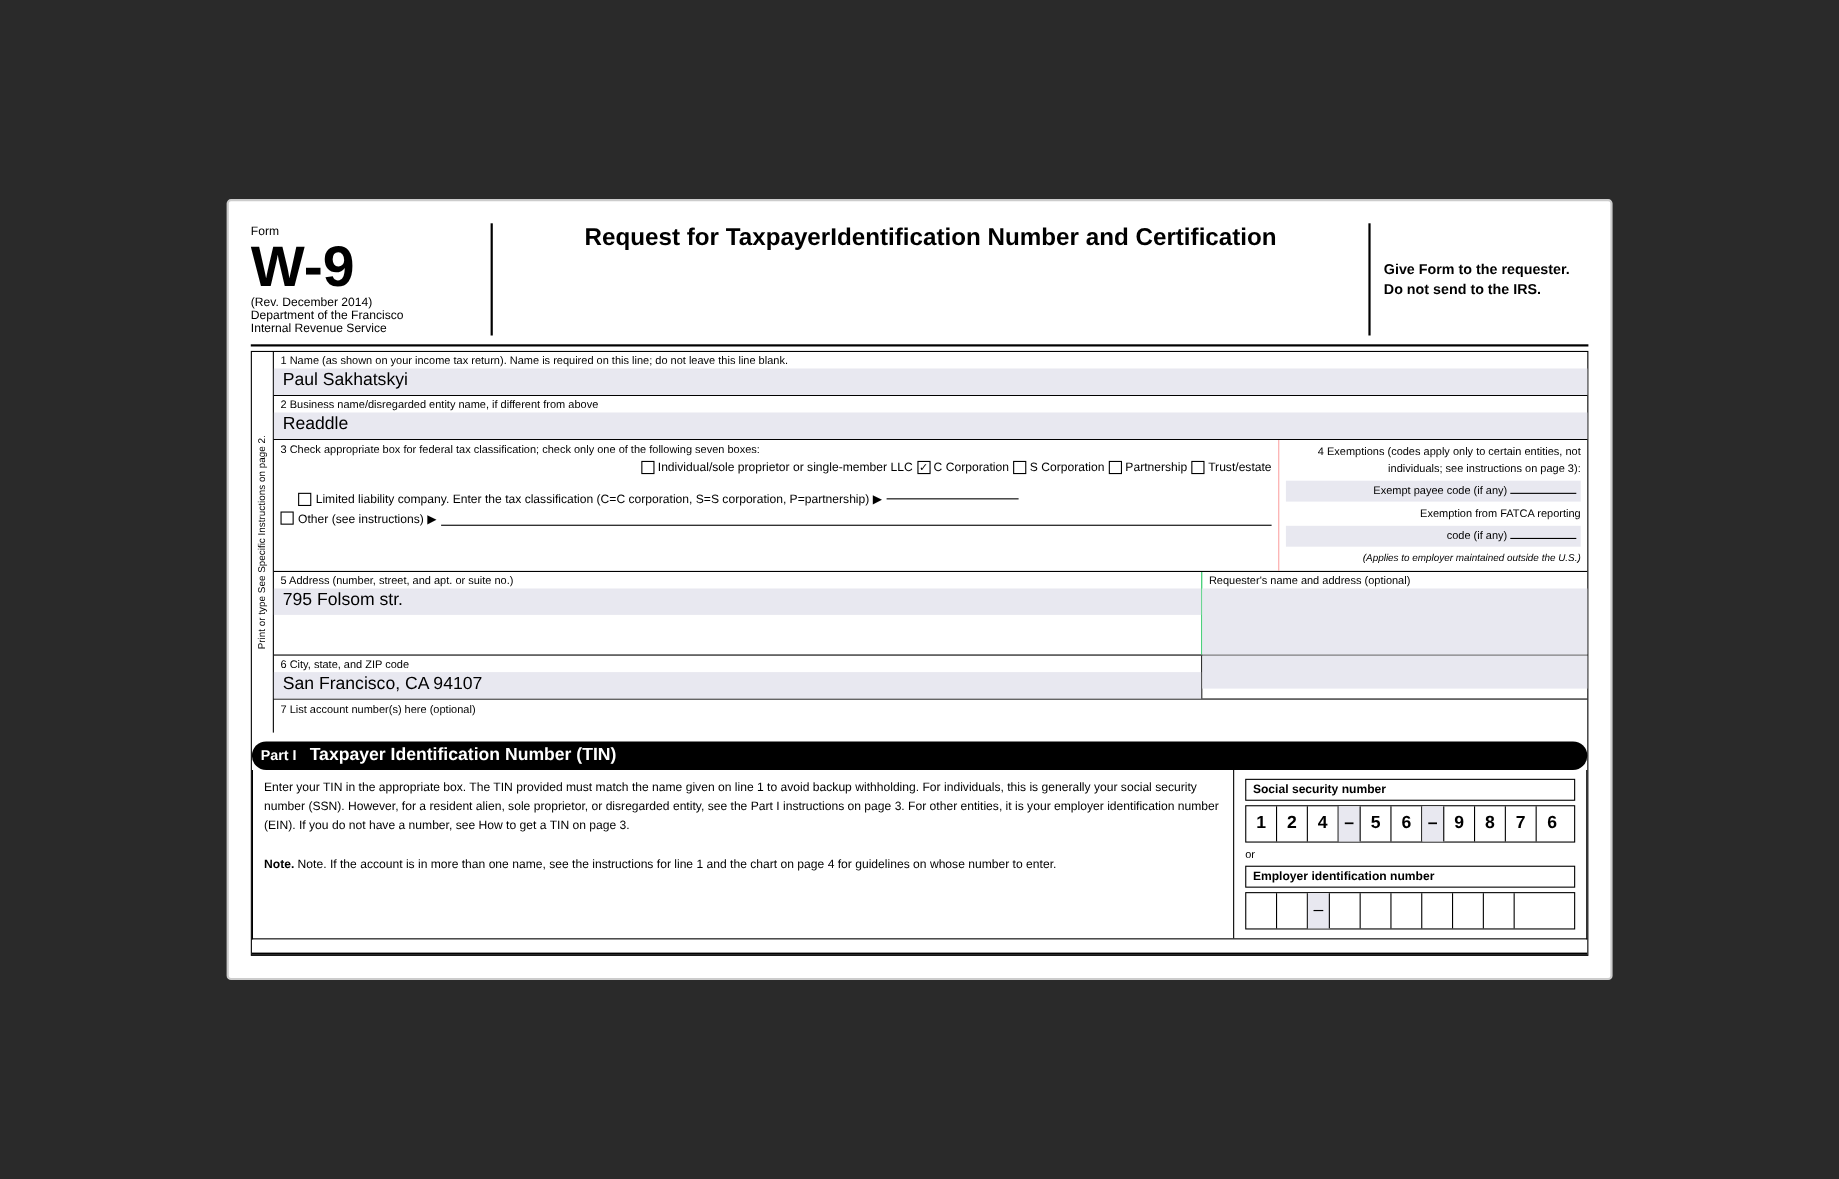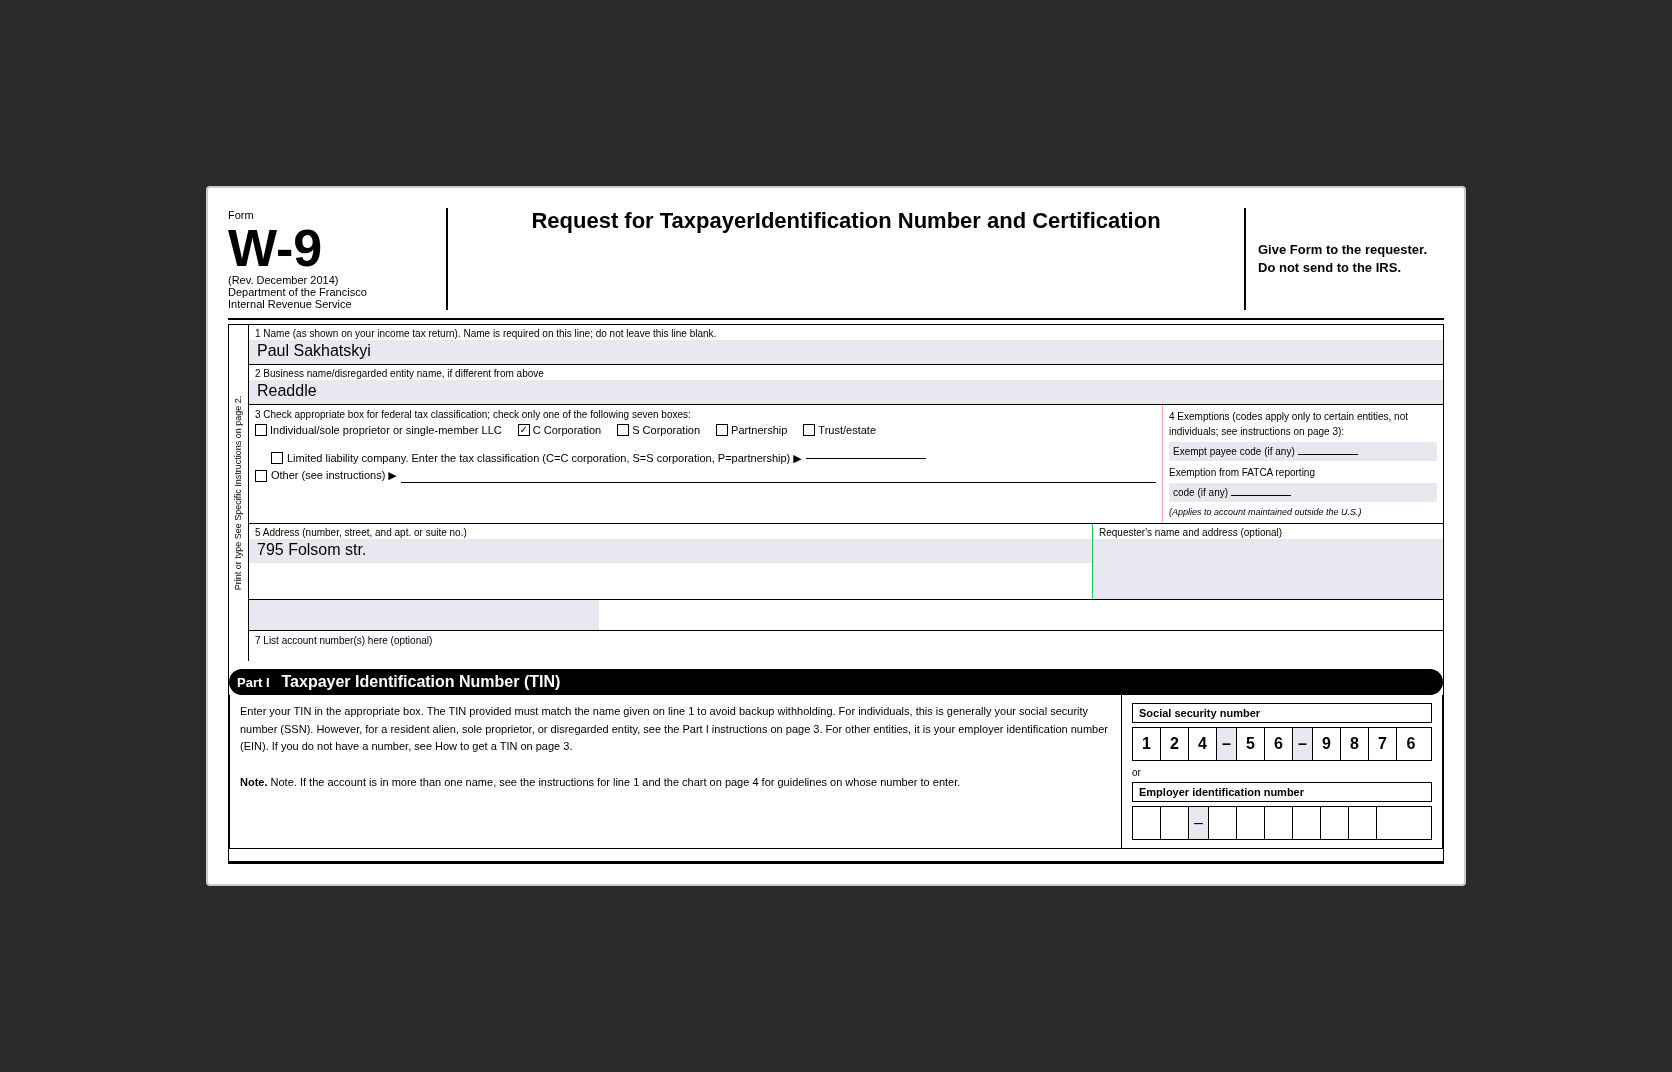--- a/index.html
+++ b/index.html
@@ -130,24 +130,25 @@
       padding: 4px 6px;
     }
     .tax-class-right {
       width: 280px;
       padding: 4px 6px;
       font-size: 10px;
     }
     .tax-options {
       display: flex;
       align-items: center;
-      gap: 16px;
+      gap: 4px;
       margin-top: 4px;
       font-size: 11px;
       flex-wrap: wrap;
+      justify-content: flex-end;
     }
     .tax-option {
       display: flex;
       align-items: center;
       gap: 3px;
     }
     .checkbox {
       width: 12px;
       height: 12px;
       border: 1px solid #000;
@@ -190,20 +191,21 @@
       border-bottom: 1px solid #000;
       flex: 1;
       display: inline-block;
       height: 14px;
     }
 
     
     .exempt-section {
       font-size: 10px;
       line-height: 1.5;
+      text-align: right;
     }
     .exempt-line {
       border-bottom: 1px solid #000;
       display: inline-block;
       width: 60px;
     }
     .exempt-bg {
       background: #e8e8f0;
       padding: 2px 4px;
       margin-top: 3px;
@@ -450,36 +452,40 @@
               <span>Exempt payee code (if any)</span>
               <span class="exempt-line"></span>
             </div>
             <div style="margin-top:4px;">
               <span>Exemption from FATCA reporting</span>
             </div>
             <div class="exempt-bg">
               <span>code (if any)</span>
               <span class="exempt-line"></span>
             </div>
-            <div class="exempt-small" style="margin-top:4px;">(Applies to account maintained outside the U.S.)</div>
+            <div class="exempt-small" style="margin-top:4px;">(Applies to employer maintained outside the U.S.)</div>
           </div>
         </div>
 
         <div class="address-row">
           <div class="address-left">
             <div class="field-label">5  Address (number, street, and apt. or suite no.)</div>
             <div class="field-value field-bg">795 Folsom str.</div>
           </div>
           <div class="address-right">
             <div class="field-label">Requester's name and address (optional)</div>
             <div class="field-value field-bg" style="min-height:60px;"></div>
           </div>
         </div>
 
         <div class="city-row">
+          <div class="city-left">
+            <div class="field-label">6  City, state, and ZIP code</div>
+            <div class="field-value field-bg">San Francisco, CA 94107</div>
+          </div>
           <div class="address-right">
             <div class="field-value field-bg" style="min-height:30px;"></div>
           </div>
         </div>
 
         <div class="account-row">
           <span>7  List account number(s) here (optional)</span>
         </div>
       </div>
     </div>

